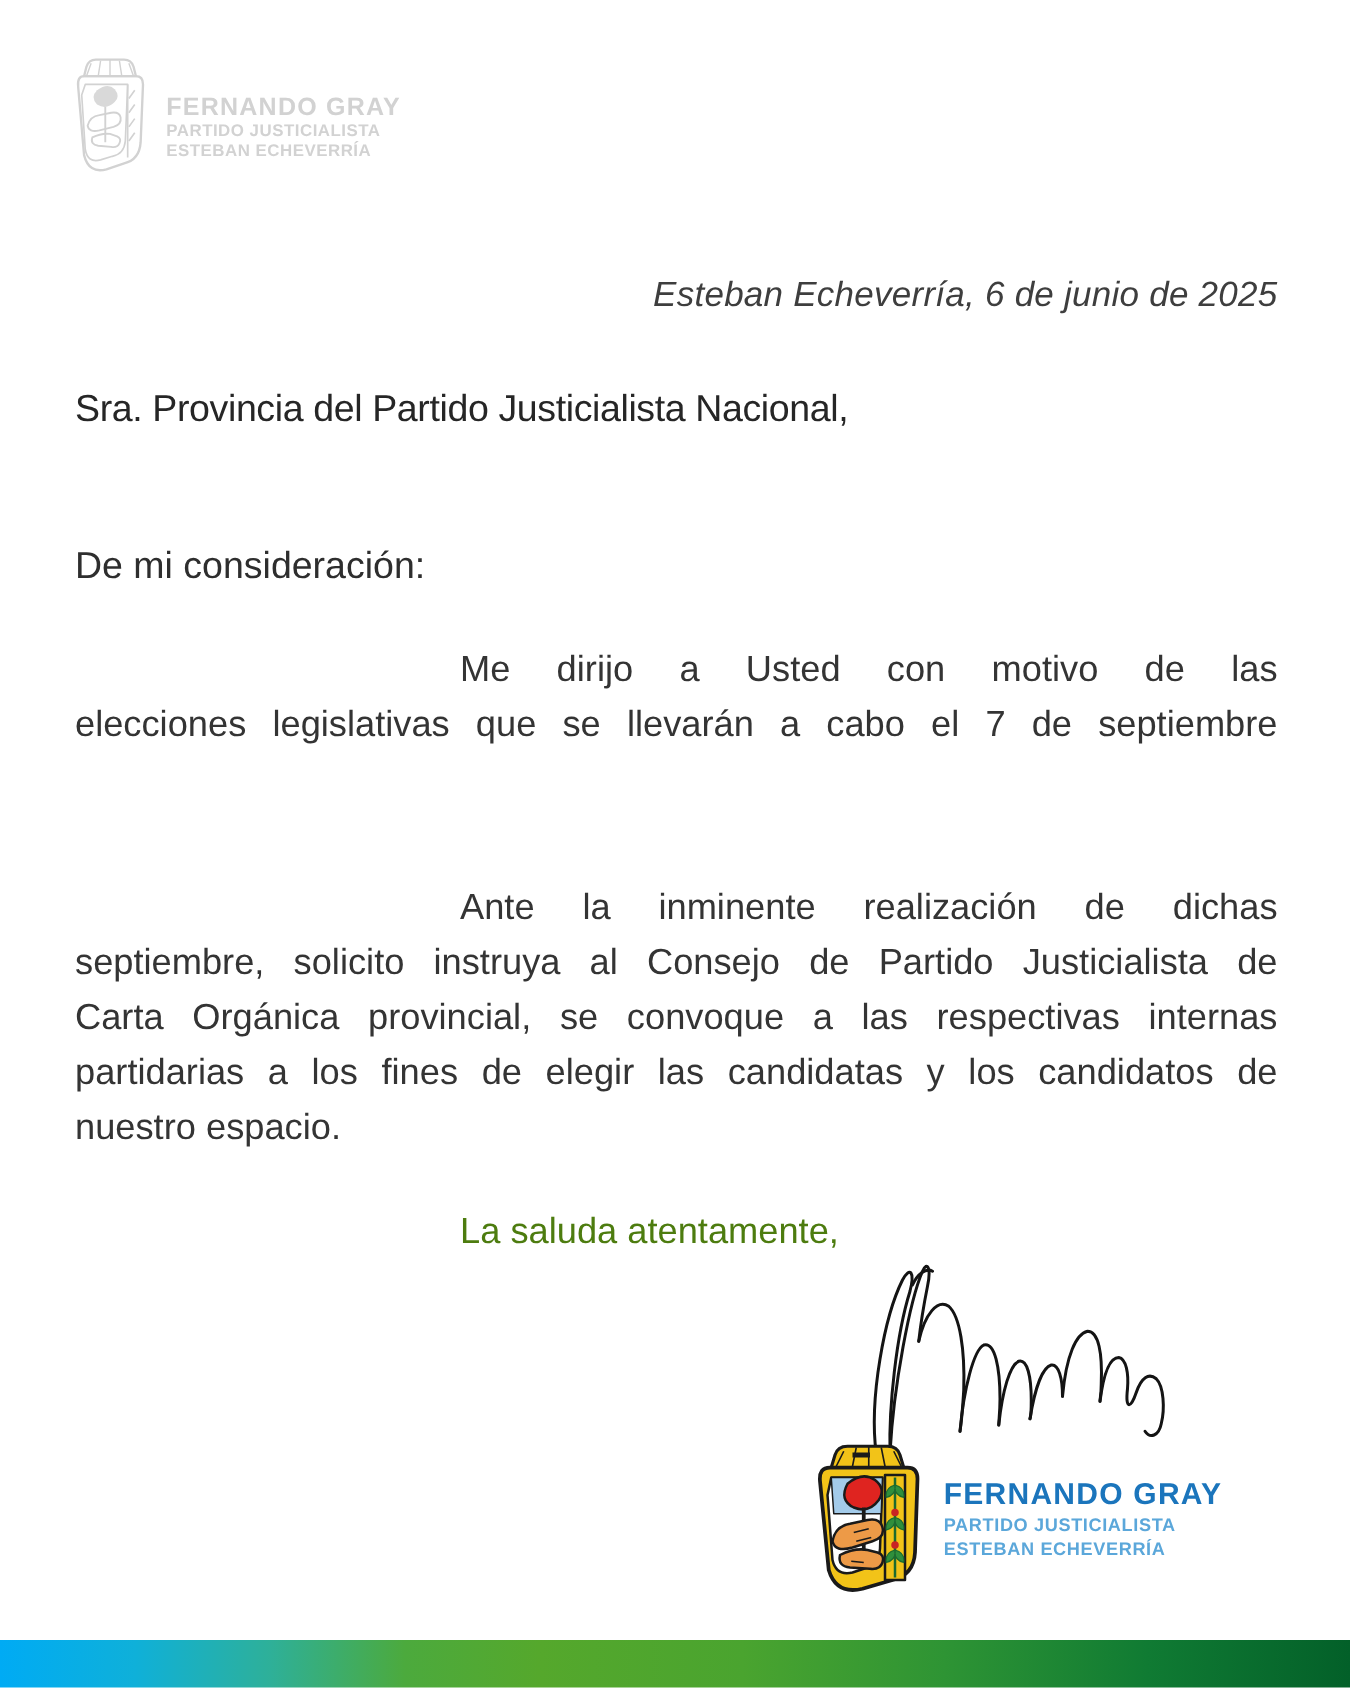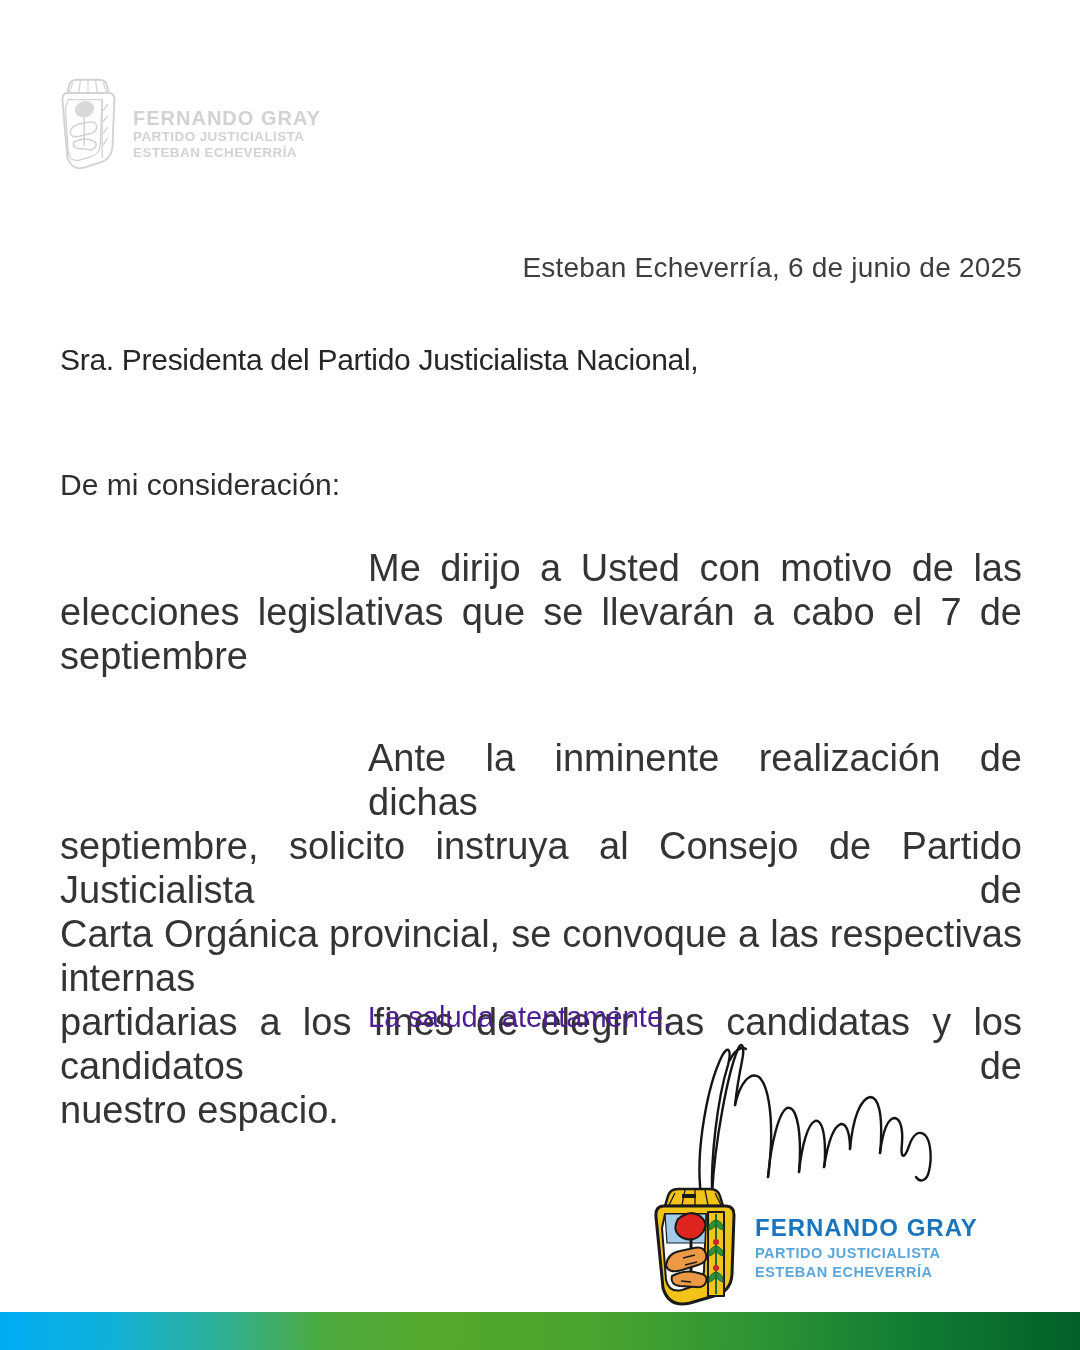--- a/index.html
+++ b/index.html
@@ -1,39 +1,39 @@
 <!DOCTYPE html>
 <html><head>
 <meta charset="utf-8">
 <style>
   html,body{margin:0;padding:0;}
   body{
     width:1080px;height:1350px;background:#ffffff;position:relative;overflow:hidden;
     font-family:"Liberation Sans","DejaVu Sans",sans-serif;
   }
-  .page{position:absolute;inset:0;margin-top:32px;}
+  .page{position:absolute;inset:0;}
 
   
   .wm-logo{position:absolute;left:55px;top:45px;display:flex;align-items:flex-start;}
   .wm-shield{width:66px;height:96px;}
   .wm-text{margin-left:12px;margin-top:30px;color:#d2d2d2;}
   .wm-title{font-size:20px;font-weight:bold;letter-spacing:1px;line-height:22px;}
   .wm-sub{font-size:13.5px;font-weight:bold;letter-spacing:0.4px;line-height:15.5px;}
 
   
-  .date-line{position:absolute;top:220px;right:58px;font-size:28px;color:#3e3e3e;letter-spacing:0.2px;}
+  .date-line{position:absolute;top:220px;right:58px;font-size:28px;color:#3e3e3e;letter-spacing:0.2px;font-style:italic;}
   .recipient{position:absolute;left:60px;top:306px;font-size:30px;color:#262626;line-height:44px;letter-spacing:-0.3px;}
   .greeting{position:absolute;left:60px;top:436px;font-size:30px;color:#2e2e2e;text-align:center;}
-  .paragraph{position:absolute;left:60px;width:962px;font-size:38px;color:#343434;}
+  .paragraph{position:absolute;left:60px;width:962px;font-size:29px;color:#343434;}
   .para-1{top:514px;}
   .para-2{top:704px;}
   .pline{line-height:44px;text-align:justify;text-align-last:justify;}
   .pline.last{text-align-last:left;}
   .pline.indent{padding-left:308px;}
-  .closing{position:absolute;left:368px;top:969px;font-size:29px;color:#4c1d95;}
+  .closing{position:absolute;left:368px;top:969px;font-size:29px;color:#4d7c0f;}
 
   
   .signature{position:absolute;left:686px;top:1006px;width:272px;height:160px;}
 
   
   .brand{position:absolute;left:645px;top:1154px;display:flex;align-items:flex-start;}
   .brand-shield{width:100px;height:122px;}
   .brand-text{margin-left:10px;margin-top:28px;}
   .brand-title{font-size:24px;font-weight:bold;letter-spacing:1px;color:#1b75bc;line-height:28px;}
   .brand-sub{font-size:14.5px;font-weight:bold;letter-spacing:0.5px;color:#5ba7da;line-height:17px;margin-top:3px;}
@@ -70,21 +70,21 @@
     <div class="wm-text">
       <div class="wm-title">FERNANDO GRAY</div>
       <div class="wm-sub">PARTIDO JUSTICIALISTA</div>
       <div class="wm-sub">ESTEBAN ECHEVERRÍA</div>
     </div>
   </div>
 
   <div class="date-line">Esteban Echeverría, 6 de junio de 2025</div>
 
   <div class="recipient">
-    <div>Sra. Presidenta del Partido Justicialista Nacional,</div>
+    <div>Sra. Provincia del Partido Justicialista Nacional,</div>
   </div>
 
   <div class="greeting">De mi consideración:</div>
 
   <div class="paragraph para-1">
       <div class="pline indent">Me dirijo a Usted con motivo de las</div>
       <div class="pline">elecciones legislativas que se llevarán a cabo el 7 de septiembre</div>
     </div>
   <div class="paragraph para-2">
       <div class="pline indent">Ante la inminente realización de dichas</div>

